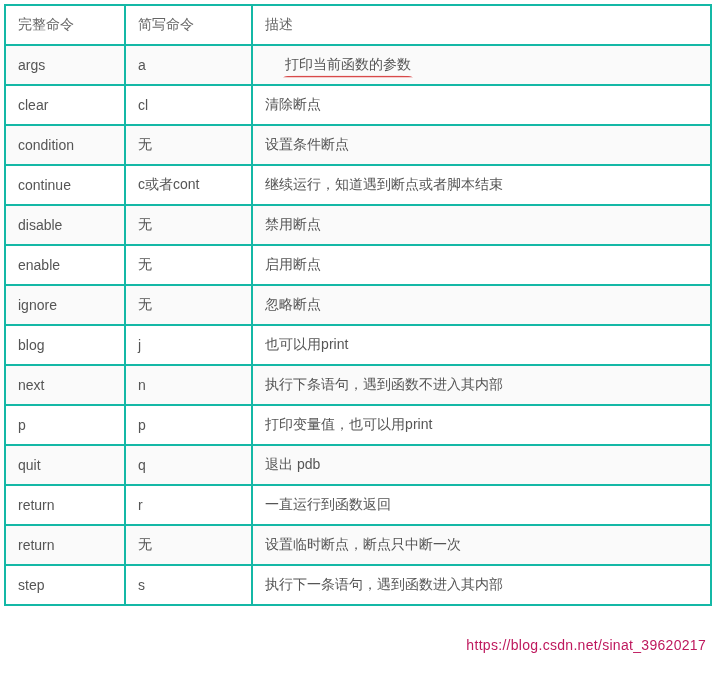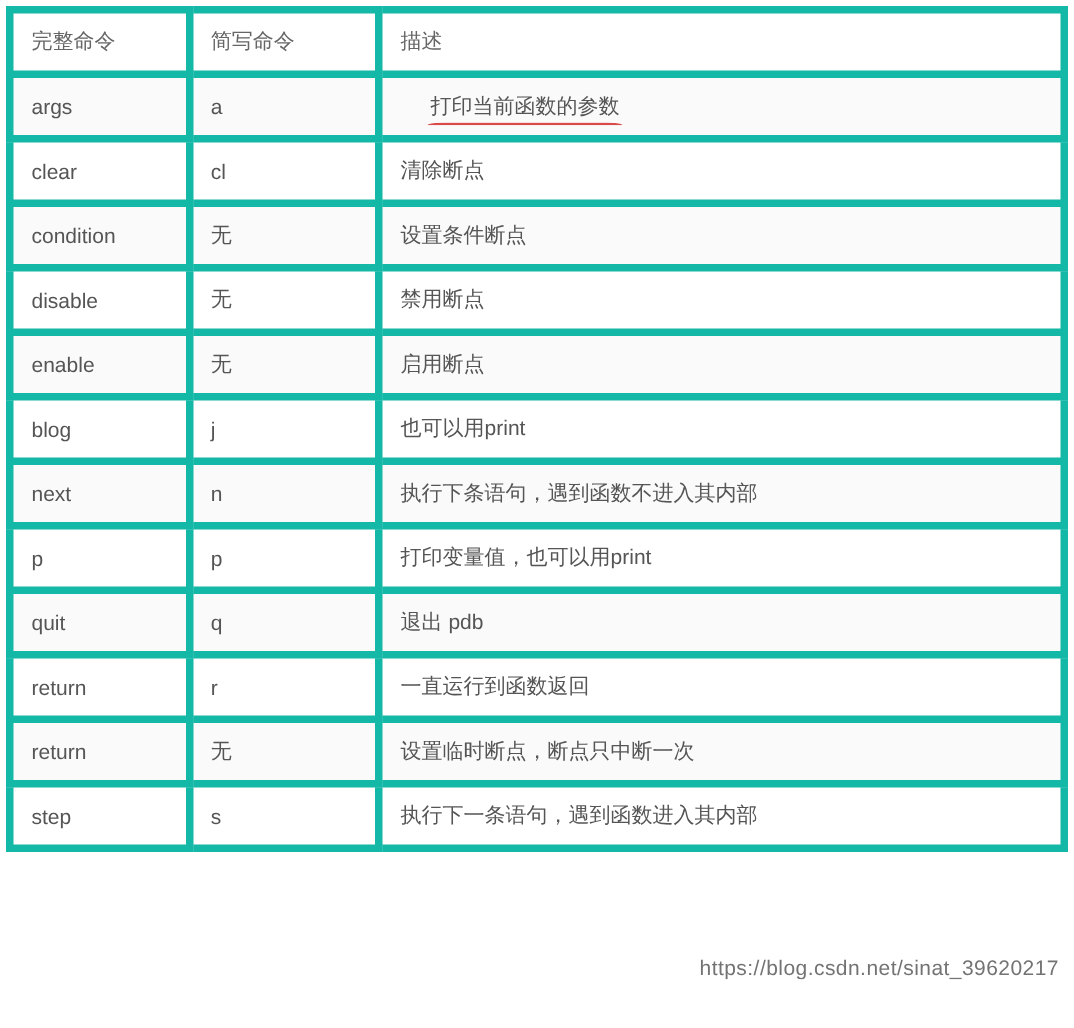--- a/index.html
+++ b/index.html
@@ -15,21 +15,21 @@
       padding: 4px;
     }
     table {
       width: 100%;
       border-collapse: collapse;
       border: 1px solid #e0e0e0;
     }
     th, td {
       text-align: left;
       padding: 10px 12px;
-      border: 5px solid #14b8a6;
+      border: 2px solid #14b8a6;
       font-weight: normal;
       vertical-align: middle;
     }
     thead th {
       color: #666;
       background: #fff;
     }
     tbody tr:nth-child(odd) {
       background: #fafafa;
     }
@@ -59,21 +59,21 @@
       height: 3px;
       background: transparent;
       border-bottom: 2px solid #d94a4a;
       border-radius: 50% 50% 0 0 / 100% 100% 0 0;
       transform: scaleY(0.8);
     }
     .watermark {
       position: fixed;
       right: 10px;
       bottom: 32px;
-      color: #737373;
+      color: #be185d;
       font-size: 14px;
       letter-spacing: 0.3px;
       pointer-events: none;
       z-index: 5;
     }
   </style>
 </head>
 <body>
 
 <table>
@@ -94,28 +94,38 @@
         <td class="col-full">clear</td>
         <td class="col-short">cl</td>
         <td class="col-desc">清除断点</td>
       </tr>
       <tr>
         <td class="col-full">condition</td>
         <td class="col-short">无</td>
         <td class="col-desc">设置条件断点</td>
       </tr>
       <tr>
+        <td class="col-full">continue</td>
+        <td class="col-short">c或者cont</td>
+        <td class="col-desc">继续运行，知道遇到断点或者脚本结束</td>
+      </tr>
+      <tr>
         <td class="col-full">disable</td>
         <td class="col-short">无</td>
         <td class="col-desc">禁用断点</td>
       </tr>
       <tr>
         <td class="col-full">enable</td>
         <td class="col-short">无</td>
         <td class="col-desc">启用断点</td>
+      </tr>
+      <tr>
+        <td class="col-full">ignore</td>
+        <td class="col-short">无</td>
+        <td class="col-desc">忽略断点</td>
       </tr>
       <tr>
         <td class="col-full">blog</td>
         <td class="col-short">j</td>
         <td class="col-desc">也可以用print</td>
       </tr>
       <tr>
         <td class="col-full">next</td>
         <td class="col-short">n</td>
         <td class="col-desc">执行下条语句，遇到函数不进入其内部</td>

